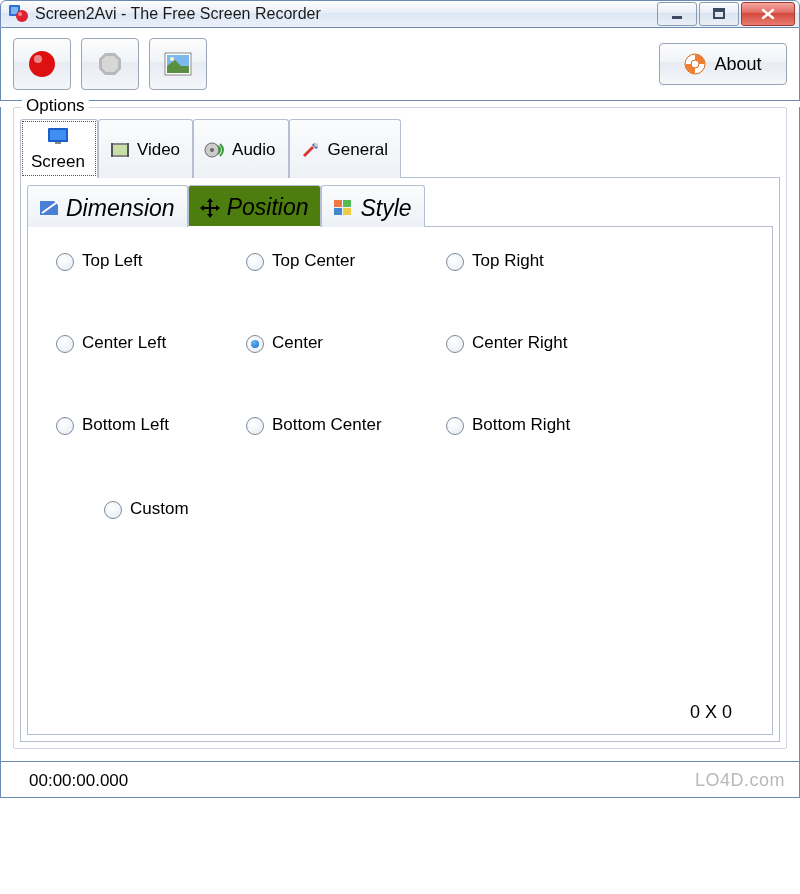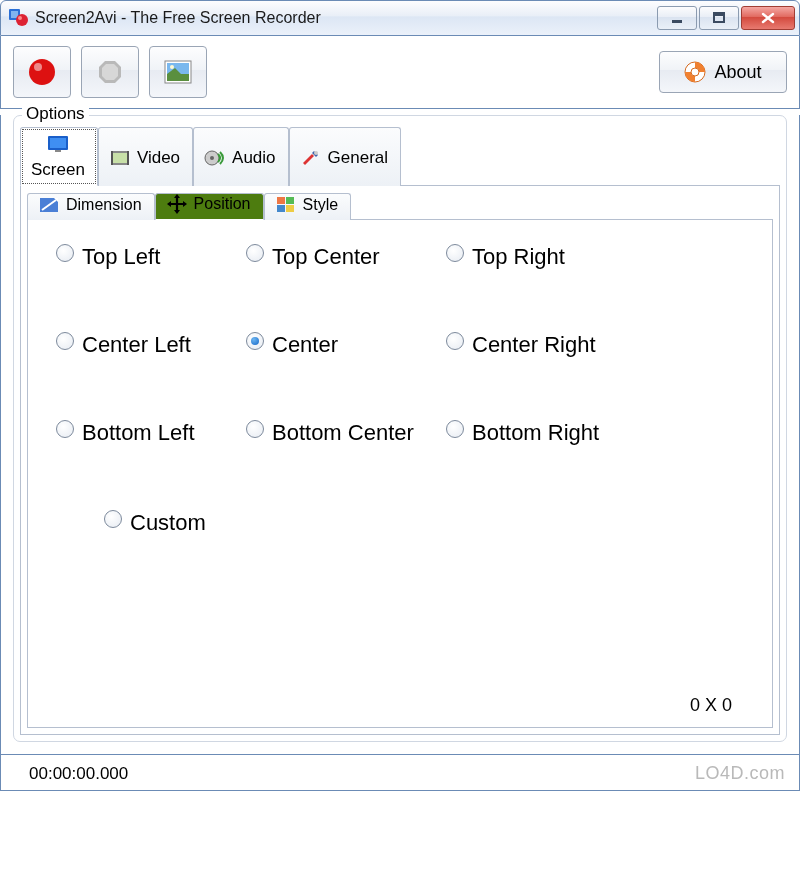--- a/index.html
+++ b/index.html
@@ -1,56 +1,56 @@
 <!DOCTYPE html>
 <html><head>
 <meta charset="utf-8">
 <style>
 * { box-sizing: border-box; margin: 0; padding: 0; font-family: 'Segoe UI', Tahoma, sans-serif; }
 body { background: #fff; width: 800px; height: 894px; overflow: hidden; position: relative; }
 
 
-.titlebar { height: 36px; background: linear-gradient(to bottom, #fdfdfe, #e8eef7 45%, #dce6f4 46%, #ebf1fa); border: 1px solid #6b8bb5; border-radius: 6px 6px 0 0; display: flex; align-items: center; padding: 0 4px 0 8px; position: relative; }
+.titlebar { height: 28px; background: linear-gradient(to bottom, #fdfdfe, #e8eef7 45%, #dce6f4 46%, #ebf1fa); border: 1px solid #6b8bb5; border-radius: 6px 6px 0 0; display: flex; align-items: center; padding: 0 4px 0 8px; position: relative; }
 .app-icon { width: 20px; height: 20px; margin-right: 6px; position: relative; }
 .app-icon svg { width: 20px; height: 20px; }
 .title-text { font-size: 16px; color: #1a1a1a; flex: 1; }
 .window-controls { display: flex; gap: 2px; }
 .wbtn { width: 40px; height: 24px; border: 1px solid #8b9bb0; border-radius: 3px; background: linear-gradient(to bottom, #fcfcfd, #e9eef6 45%, #dae3f0 46%, #eaf0f8); display: flex; align-items: center; justify-content: center; cursor: pointer; }
 .wbtn.close { width: 54px; background: linear-gradient(to bottom, #f4a7a2, #e1695f 45%, #d3493d 46%, #e87a70); border-color: #a13c33; }
 .wbtn svg { pointer-events: none; }
 
 
 .toolbar { padding: 10px 12px; display: flex; align-items: center; gap: 10px; border: 1px solid #6b8bb5; border-top: none; }
 .tbtn { width: 58px; height: 52px; border: 1px solid #9aa5b5; border-radius: 4px; background: linear-gradient(to bottom, #fdfdfe, #f0f3f7 45%, #e7ebf2 46%, #f4f6fa); display: flex; align-items: center; justify-content: center; cursor: pointer; }
 .about-btn { margin-left: auto; width: 128px; height: 42px; border: 1px solid #9aa5b5; border-radius: 4px; background: linear-gradient(to bottom, #fdfdfe, #f0f3f7 45%, #e7ebf2 46%, #f4f6fa); display: flex; align-items: center; justify-content: center; gap: 8px; cursor: pointer; font-size: 18px; }
 
 
 .content { border: 1px solid #6b8bb5; border-top: none; padding: 0 12px 12px 12px; }
-.groupbox { position: relative; border: 1px solid #d0d7e2; border-radius: 7px; padding: 10px 6px 6px 6px; margin-top: 6px; }
+.groupbox { position: relative; border: 1px solid #d0d7e2; border-radius: 2px; padding: 10px 6px 6px 6px; margin-top: 6px; }
 .group-label { position: absolute; top: -12px; left: 8px; background: #fff; padding: 0 4px; font-size: 17px; }
 
 
 .tabs { display: flex; border-bottom: 1px solid #b5bfcf; }
 .tab { display: flex; align-items: center; gap: 6px; padding: 6px 12px 5px 10px; border: 1px solid #b5bfcf; border-bottom: none; border-radius: 3px 3px 0 0; background: linear-gradient(to bottom, #fbfcfd, #edf1f6); cursor: pointer; font-size: 17px; margin-right: 0px; position: relative; top: 1px; }
 .tab.active { background: #fff; border-bottom: 1px solid #fff; z-index: 2; outline: 1px dotted #555; outline-offset: -3px; flex-direction: column; }
 .tab .ico { width: 22px; height: 20px; display: flex; align-items: center; justify-content: center; }
 
 
 .tab-panel { border: 1px solid #b5bfcf; border-top: none; padding: 6px; background: #fff; }
 .subtabs { display: flex; border-bottom: 1px solid #b5bfcf; }
-.subtab { display: flex; align-items: center; gap: 6px; padding: 0 12px 5px 10px; border: 1px solid #b5bfcf; border-bottom: none; border-radius: 3px 3px 0 0; background: linear-gradient(to bottom, #fbfcfd, #edf1f6); cursor: pointer; font-size: 16px; position: relative; top: 1px; }
+.subtab { display: flex; align-items: center; gap: 6px; padding: 8px 12px 5px 10px; border: 1px solid #b5bfcf; border-bottom: none; border-radius: 3px 3px 0 0; background: linear-gradient(to bottom, #fbfcfd, #edf1f6); cursor: pointer; font-size: 23px; position: relative; top: 1px; font-style: italic; }
 .subtab.active { background: #4d7c0f; border-bottom: 1px solid #fff; z-index: 2; }
 .subtab .ico { width: 22px; height: 20px; display: flex; align-items: center; justify-content: center; }
 
 .sub-panel { border: 1px solid #b5bfcf; border-top: none; background: #fff; padding: 24px 28px 12px 28px; min-height: 508px; position: relative; }
 
 
 .radio-grid { display: grid; grid-template-columns: 190px 200px 200px; row-gap: 62px; }
 .radio-row-last { margin-top: 64px; padding-left: 48px; }
-.radio-item { display: flex; align-items: flex-start; gap: 8px; cursor: pointer; font-size: 22px; }
+.radio-item { display: flex; align-items: flex-end; gap: 8px; cursor: pointer; font-size: 17px; }
 .radio { width: 18px; height: 18px; border: 1px solid #7d8a9c; border-radius: 50%; background: radial-gradient(circle at 40% 35%, #fff, #e6ebf2); display: flex; align-items: center; justify-content: center; }
 .radio.checked::after { content: ""; width: 8px; height: 8px; background: radial-gradient(circle at 35% 30%, #6db6f2, #1668c7); border-radius: 50%; }
 
 .dims { position: absolute; bottom: 11px; right: 40px; font-size: 18px; }
 
 
 .statusbar { border: 1px solid #6b8bb5; border-top: none; padding: 8px 14px 6px 28px; font-size: 17px; display: flex; align-items: center; justify-content: space-between; }
 .watermark { color: #b9b9b9; font-size: 18px; letter-spacing: 0.5px; }
 </style>
 </head>

